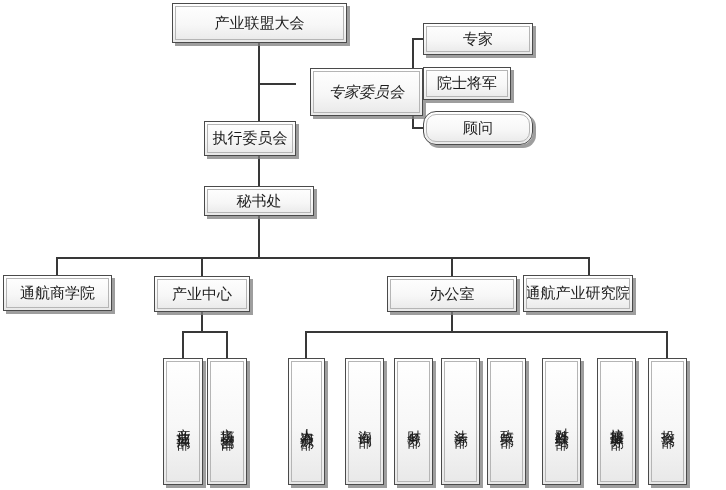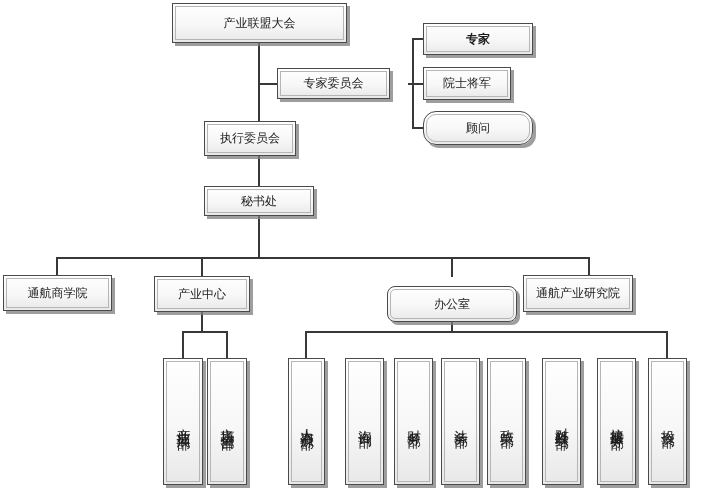--- a/index.html
+++ b/index.html
@@ -24,21 +24,21 @@
     background: linear-gradient(180deg, #ffffff 0%, #f7f7f7 55%, #e8e8e8 100%);
     border: 1px solid #4a4a4a;
     outline: 1px solid #b5b5b5;
     outline-offset: -4px;
     box-shadow: 3px 3px 0 0 rgba(125,125,125,0.75);
     display: flex;
     align-items: center;
     justify-content: center;
     text-align: center;
     color: #1c1c1c;
-    font-size: 12px;
+    font-size: 15px;
     line-height: 19px;
   }
   .node.vertical {
     writing-mode: vertical-rl;
     text-orientation: upright;
     font-size: 14px;
     line-height: 1;
     letter-spacing: 2px;
   }
   
@@ -76,24 +76,24 @@
 
   <div class="line v" style="left:451px; top:312px; height:21px;"></div>
   <div class="line h" style="left:305px; top:331px; width:363px;"></div>
   <div class="line v" style="left:305px; top:331px; height:27px;"></div>
   <div class="line v" style="left:666px; top:331px; height:27px;"></div>
 
   <div class="node" style="left:172px; top:3px; width:175px; height:40px; flex-direction:column;">
     <span>产业联盟大会</span>
   </div>
 
-  <div class="node" style="left:277px; top:68px; width:113px; height:31px;">
+  <div class="node" style="left:310px; top:68px; width:113px; height:48px;font-style:italic;">
     <span>专家委员会</span>
   </div>
-  <div class="node" style="left:423px; top:23px; width:110px; height:32px;font-weight:bold;">
+  <div class="node" style="left:423px; top:23px; width:110px; height:32px;">
     <span>专家</span>
   </div>
   <div class="node" style="left:423px; top:67px; width:88px; height:33px;">
     <span>院士将军</span>
   </div>
   <div class="node" style="left:423px; top:111px; width:110px; height:34px;border-radius:13px;">
     <span>顾问</span>
   </div>
 
   <div class="node" style="left:204px; top:121px; width:92px; height:35px;">
@@ -102,21 +102,21 @@
   <div class="node" style="left:204px; top:186px; width:110px; height:30px;">
     <span>秘书处</span>
   </div>
 
   <div class="node" style="left:3px; top:275px; width:109px; height:36px;">
     <span>通航商学院</span>
   </div>
   <div class="node" style="left:154px; top:276px; width:96px; height:36px;">
     <span>产业中心</span>
   </div>
-  <div class="node" style="left:387px; top:286px; width:130px; height:36px;border-radius:8px;">
+  <div class="node" style="left:387px; top:276px; width:130px; height:36px;">
     <span>办公室</span>
   </div>
   <div class="node" style="left:523px; top:275px; width:110px; height:37px;">
     <span>通航产业研究院</span>
   </div>
 
   <div class="node vertical" style="left:163px; top:358px; width:40px; height:127px;">
     <span>产业拓展部</span>
   </div>
   <div class="node vertical" style="left:207px; top:358px; width:40px; height:127px;">

